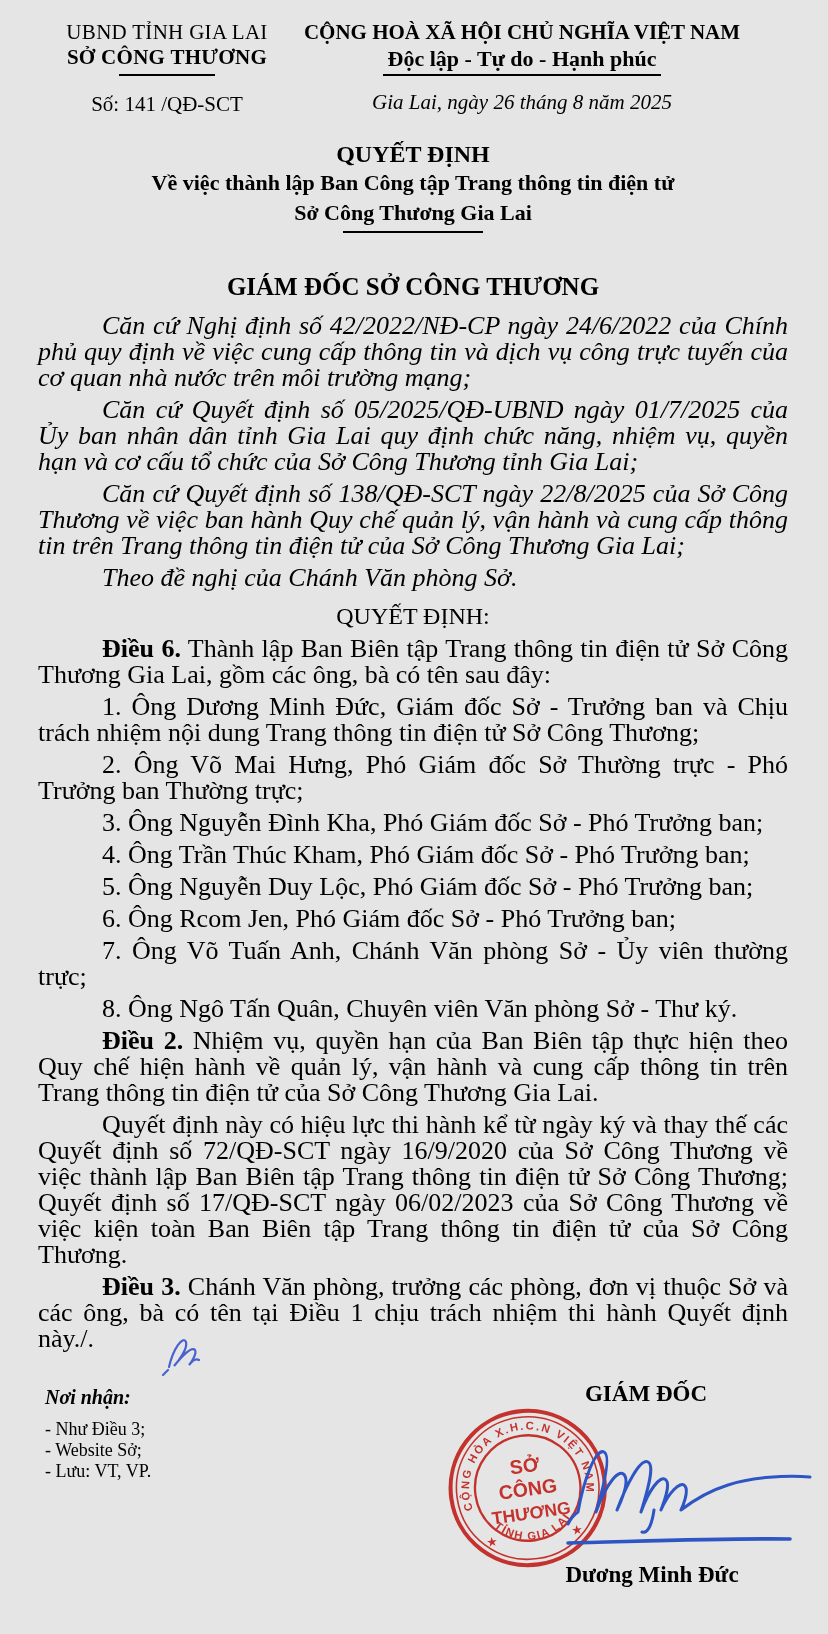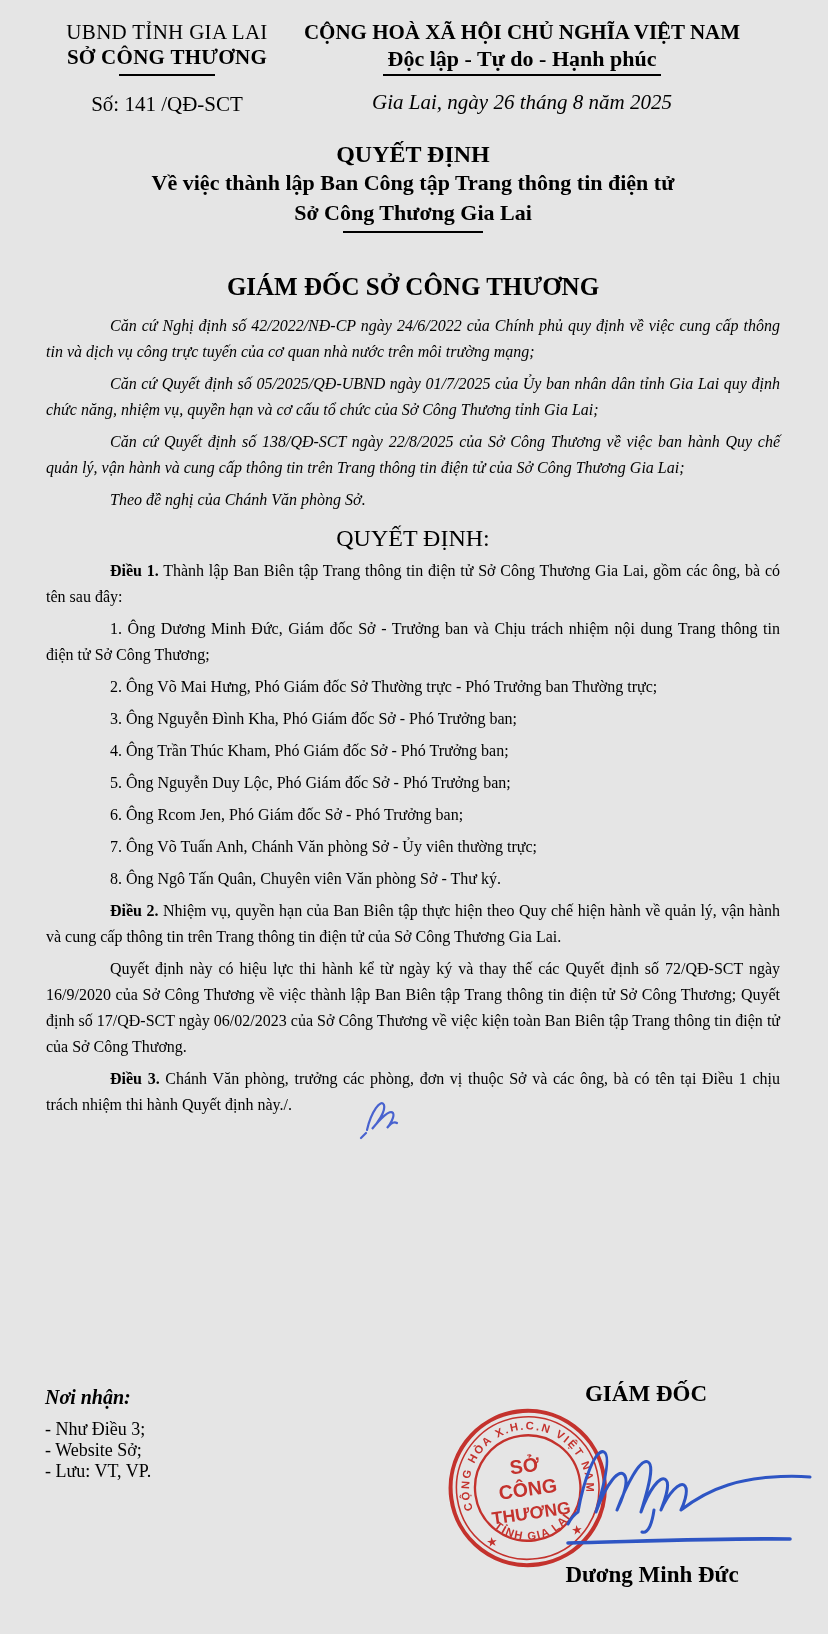--- a/index.html
+++ b/index.html
@@ -22,21 +22,21 @@
   .doc-no{font-size:21px;margin-top:16px;}
   .dateline{font-size:21px;font-style:italic;margin-top:14px;}
   
   .title{text-align:center;margin-top:24px;}
   .t1{font-size:24px;font-weight:bold;}
   .t2,.t3{font-size:22px;font-weight:bold;line-height:30px;}
   .title .rule{width:140px;margin-top:3px;}
   .issuer{text-align:center;font-size:25px;font-weight:bold;margin-top:40px;}
   
   .content{margin-top:12px;}
-  p.para{margin:6px 8px;font-size:16px;line-height:26px;text-align:justify;text-indent:64px;}
+  p.para{margin:6px 0;font-size:26px;line-height:26px;text-align:justify;text-indent:64px;}
   .preamble p.para{font-style:italic;}
   .decree-heading{text-align:center;font-size:24px;font-weight:normal;margin:12px 0 6px;}
   .b{font-weight:bold;}
   .art{position:relative;}
   .paraph{display:inline-block;width:42px;height:46px;vertical-align:-30px;margin-left:3px;}
   
   .recipients{position:absolute;left:45px;top:1386px;}
   .recipients .rh{font-size:20px;font-weight:bold;font-style:italic;}
   .recipients .rlist{margin-top:10px;font-size:18px;line-height:21px;}
   .sign-title{position:absolute;left:546px;top:1381px;width:200px;text-align:center;font-size:23px;font-weight:bold;}
@@ -77,21 +77,21 @@
 
     <div class="preamble">
       <p class="para">Căn cứ Nghị định số 42/2022/NĐ-CP ngày 24/6/2022 của Chính phủ quy định về việc cung cấp thông tin và dịch vụ công trực tuyến của cơ quan nhà nước trên môi trường mạng;</p>
       <p class="para">Căn cứ Quyết định số 05/2025/QĐ-UBND ngày 01/7/2025 của Ủy ban nhân dân tỉnh Gia Lai quy định chức năng, nhiệm vụ, quyền hạn và cơ cấu tổ chức của Sở Công Thương tỉnh Gia Lai;</p>
       <p class="para">Căn cứ Quyết định số 138/QĐ-SCT ngày 22/8/2025 của Sở Công Thương về việc ban hành Quy chế quản lý, vận hành và cung cấp thông tin trên Trang thông tin điện tử của Sở Công Thương Gia Lai;</p>
       <p class="para">Theo đề nghị của Chánh Văn phòng Sở.</p>
     </div>
 
     <div class="decree-heading">QUYẾT ĐỊNH:</div>
 
-    <p class="para art"><span class="b">Điều 1.</span><span> Thành lập Ban Biên tập Trang thông tin điện tử Sở Công Thương Gia Lai, gồm các ông, bà có tên sau đây:</span></p>
+    <p class="para art"><span class="b">Điều 6.</span><span> Thành lập Ban Biên tập Trang thông tin điện tử Sở Công Thương Gia Lai, gồm các ông, bà có tên sau đây:</span></p>
 
     <p class="para">1. Ông Dương Minh Đức, Giám đốc Sở - Trưởng ban và Chịu trách nhiệm nội dung Trang thông tin điện tử Sở Công Thương;</p>
     <p class="para">2. Ông Võ Mai Hưng, Phó Giám đốc Sở Thường trực - Phó Trưởng ban Thường trực;</p>
     <p class="para">3. Ông Nguyễn Đình Kha, Phó Giám đốc Sở - Phó Trưởng ban;</p>
     <p class="para">4. Ông Trần Thúc Kham, Phó Giám đốc Sở - Phó Trưởng ban;</p>
     <p class="para">5. Ông Nguyễn Duy Lộc, Phó Giám đốc Sở - Phó Trưởng ban;</p>
     <p class="para">6. Ông Rcom Jen, Phó Giám đốc Sở - Phó Trưởng ban;</p>
     <p class="para">7. Ông Võ Tuấn Anh, Chánh Văn phòng Sở - Ủy viên thường trực;</p>
     <p class="para">8. Ông Ngô Tấn Quân, Chuyên viên Văn phòng Sở - Thư ký.</p>
 

